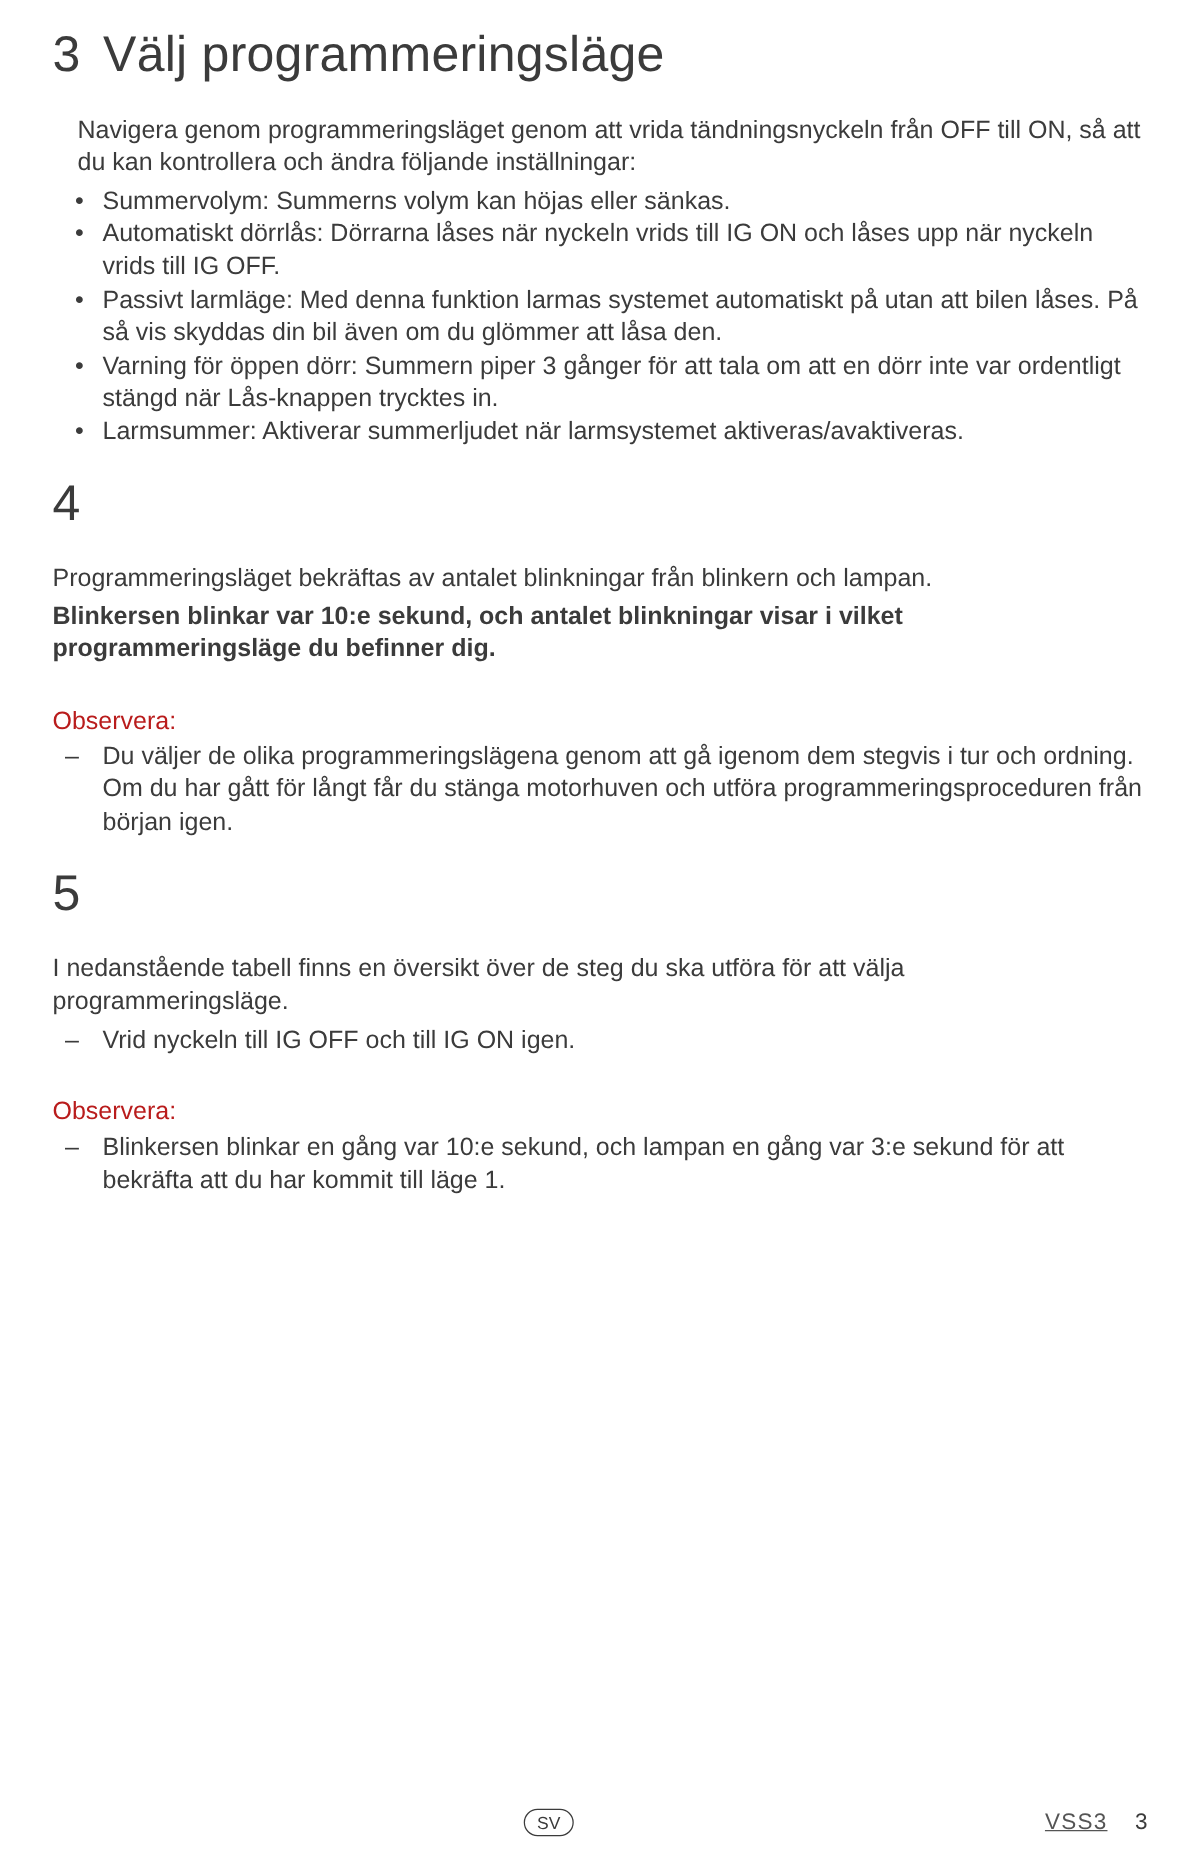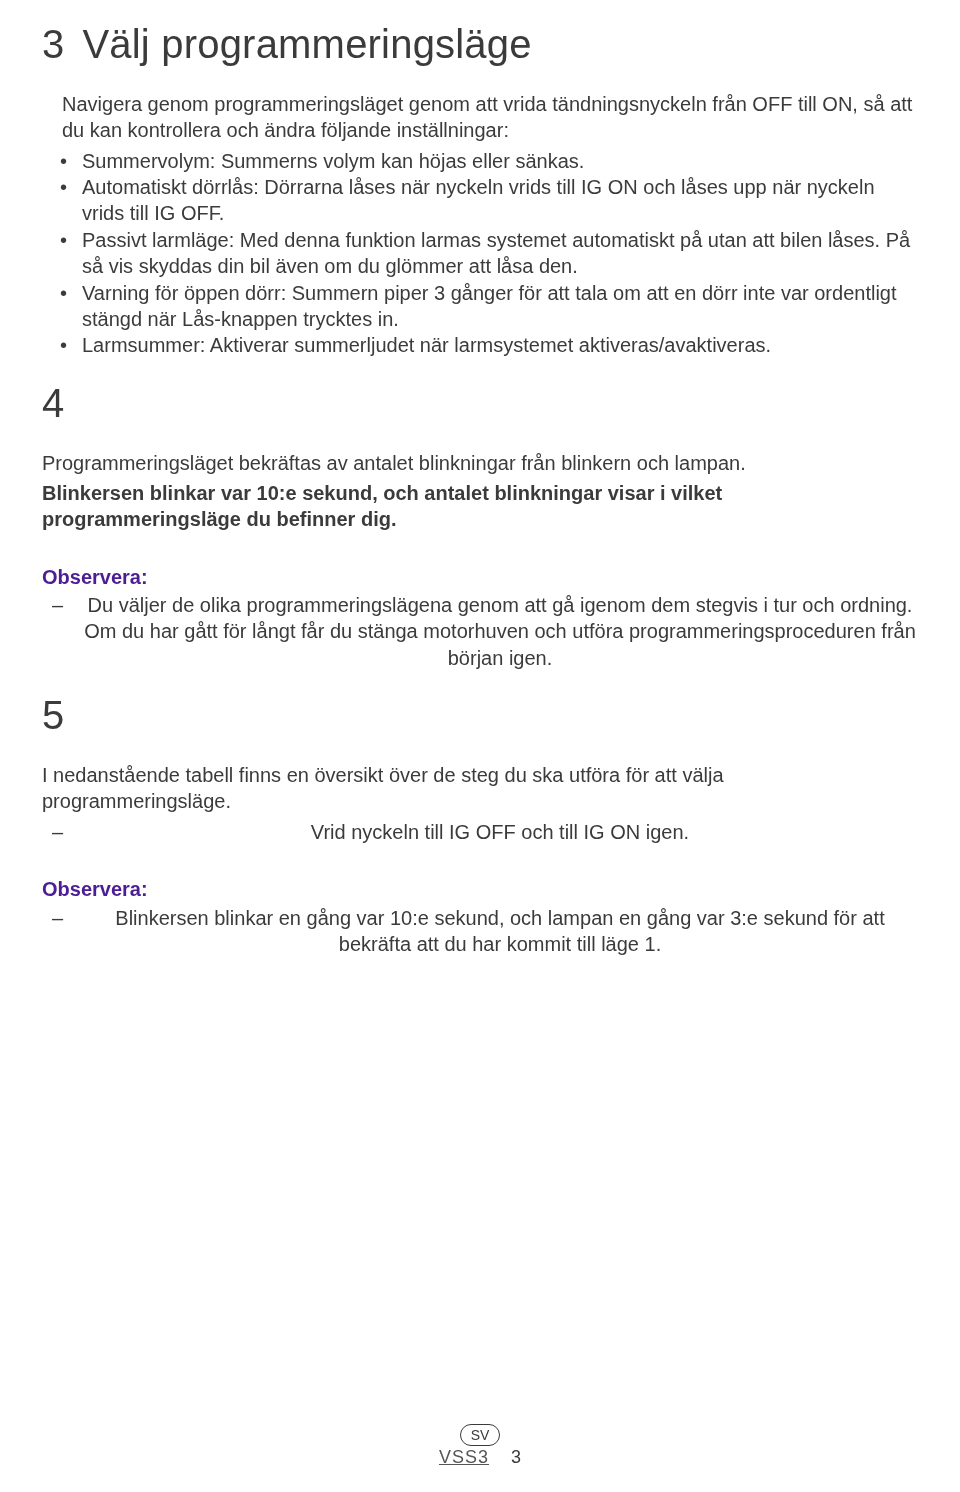--- a/index.html
+++ b/index.html
@@ -42,26 +42,25 @@
     padding-left: 40px;
     margin: 0;
   }
   ul.bullets > li::before {
     content: "•";
     position: absolute;
     left: 18px;
     top: 0;
   }
   .after-list { margin-bottom: 24px; font-weight: bold; }
-  .note-label { font-weight: 700; margin-top: 31px; margin-bottom: 2px; color:#4c1d95; }
+  .note-label { font-weight: 400; margin-top: 31px; margin-bottom: 2px; color:#b91c1c; }
   ul.dash {
     list-style: none;
     margin: 0 0 18px 0;
     padding: 0;
-    text-align: center;
   }
   ul.dash > li {
     position: relative;
     padding-left: 40px;
     margin: 0;
   }
   ul.dash > li::before {
     content: "–";
     position: absolute;
     left: 10px;
@@ -72,21 +71,20 @@
   .footer {
     position: absolute;
     bottom: 22px;
     left: 0;
     right: 0;
     padding: 0 42px;
     display: flex;
     align-items: center;
     font-size: 18px;
     color: #3b3b3b;
-    flex-direction: column;
   }
   .footer .center { flex:1; text-align:center; }
   .footer .right  { display:flex; align-items:center; gap:22px; }
   .sv-oval {
     display: inline-flex;
     align-items: center;
     justify-content: center;
     border: 1.5px solid #3b3b3b;
     border-radius: 999px;
     padding: 0 10px;

